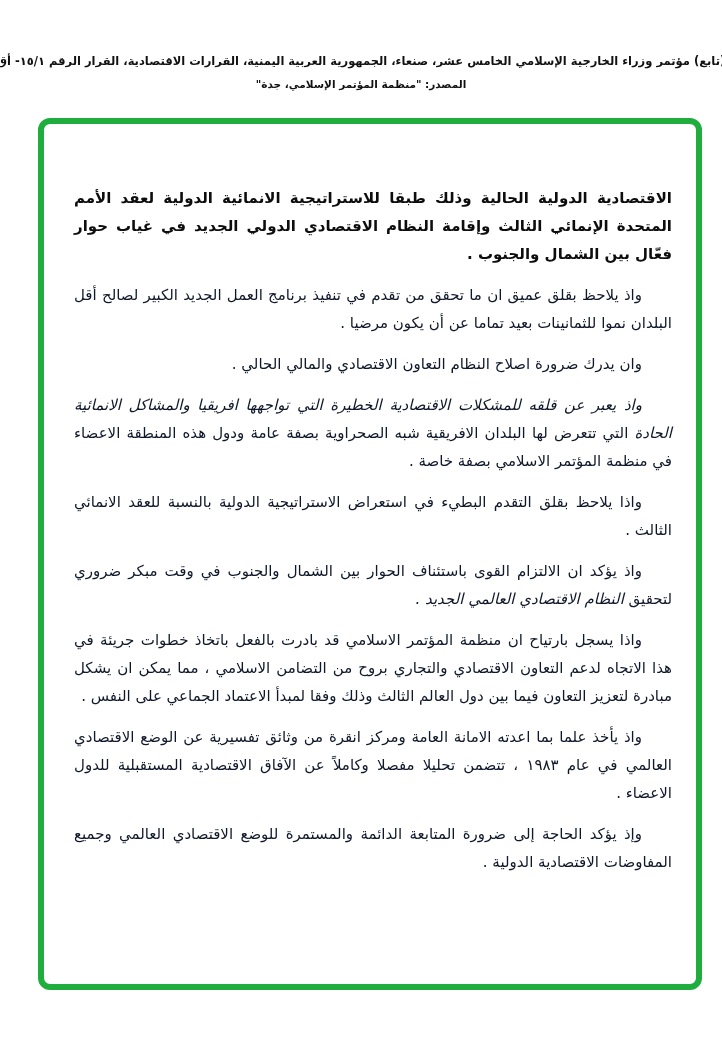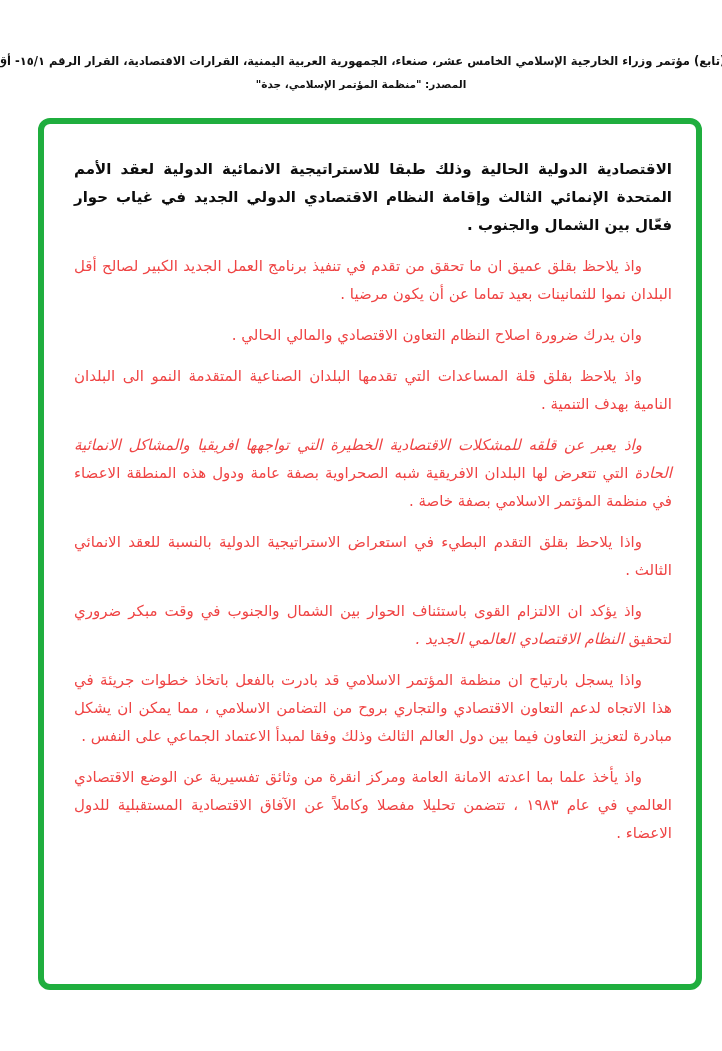--- a/index.html
+++ b/index.html
@@ -34,50 +34,51 @@
     position:absolute;
     left:38px; top:118px;
     width:652px; height:860px;
     border:6px solid #1fae3e;
     border-radius:12px;
     background:#ffffff;
     box-sizing:content-box;
   }
   .content {
     direction:rtl;
-    padding:31px 24px 0 30px;
+    padding:15px 24px 0 30px;
+    margin-top:45px;
   }
   p.para {
     font-size:15px;
     line-height:28px;
     margin:0 0 13px 0;
     text-align:justify;
-    color:#ef4444;
+    color:#0f172a;
   }
   p.para.indent { text-indent:30px; }
   p.para.bold { font-weight:bold; color:#0d0d0d; }
   span.it { font-style:italic; }
 </style>
 </head>
 <body>
 
 <div class="page">
 
   <div class="header">
     <div class="header-line1">(تابع) مؤتمر وزراء الخارجية الإسلامي الخامس عشر، صنعاء، الجمهورية العربية اليمنية، القرارات الاقتصادية، القرار الرقم ١٥/١- أق</div>
     <div class="header-line2">المصدر: "منظمة المؤتمر الإسلامي، جدة"</div>
   </div>
 
   <div class="frame" style="border-color: rgb(31, 174, 62);">
     <div class="content">
         <p class="para bold"><span>الاقتصادية الدولية الحالية وذلك طبقا للاستراتيجية الانمائية الدولية لعقد الأمم المتحدة الإنمائي الثالث وإقامة النظام الاقتصادي الدولي الجديد في غياب حوار فعّال بين الشمال والجنوب .</span></p>
         <p class="para indent"><span>واذ يلاحظ بقلق عميق ان ما تحقق من تقدم في تنفيذ برنامج العمل الجديد الكبير لصالح أقل البلدان نموا للثمانينات بعيد تماما عن أن يكون مرضيا .</span></p>
         <p class="para indent"><span>وان يدرك ضرورة اصلاح النظام التعاون الاقتصادي والمالي الحالي .</span></p>
-        <p class="para indent"><span>واذ يلاحظ بقلق قلة المساعدات التي تقدمها البلدان الصناعية المتقدمة النمو الى البلدان النامية بهدف التنمية .</span></p>
         <p class="para indent"><span class="it">واذ يعبر عن قلقه للمشكلات الاقتصادية الخطيرة التي تواجهها افريقيا والمشاكل الانمائية الحادة </span><span>التي تتعرض لها البلدان الافريقية شبه الصحراوية بصفة عامة ودول هذه المنطقة الاعضاء في منظمة المؤتمر الاسلامي بصفة خاصة .</span></p>
         <p class="para indent"><span>واذا يلاحظ بقلق التقدم البطيء في استعراض الاستراتيجية الدولية بالنسبة للعقد الانمائي الثالث .</span></p>
         <p class="para indent"><span>واذ يؤكد ان الالتزام القوى باستئناف الحوار بين الشمال والجنوب في وقت مبكر ضروري لتحقيق </span><span class="it">النظام الاقتصادي العالمي الجديد .</span></p>
         <p class="para indent"><span>واذا يسجل بارتياح ان منظمة المؤتمر الاسلامي قد بادرت بالفعل باتخاذ خطوات جريئة في هذا الاتجاه لدعم التعاون الاقتصادي والتجاري بروح من التضامن الاسلامي ، مما يمكن ان يشكل مبادرة لتعزيز التعاون فيما بين دول العالم الثالث وذلك وفقا لمبدأ الاعتماد الجماعي على النفس .</span></p>
         <p class="para indent"><span>واذ يأخذ علما بما اعدته الامانة العامة ومركز انقرة من وثائق تفسيرية عن الوضع الاقتصادي العالمي في عام ١٩٨٣ ، تتضمن تحليلا مفصلا وكاملاً عن الآفاق الاقتصادية المستقبلية للدول الاعضاء .</span></p>
+        <p class="para indent"><span>وإذ يؤكد الحاجة إلى ضرورة المتابعة الدائمة والمستمرة للوضع الاقتصادي العالمي وجميع المفاوضات الاقتصادية الدولية .</span></p>
       </div>
   </div>
 
 </div>
 
 </body></html>

